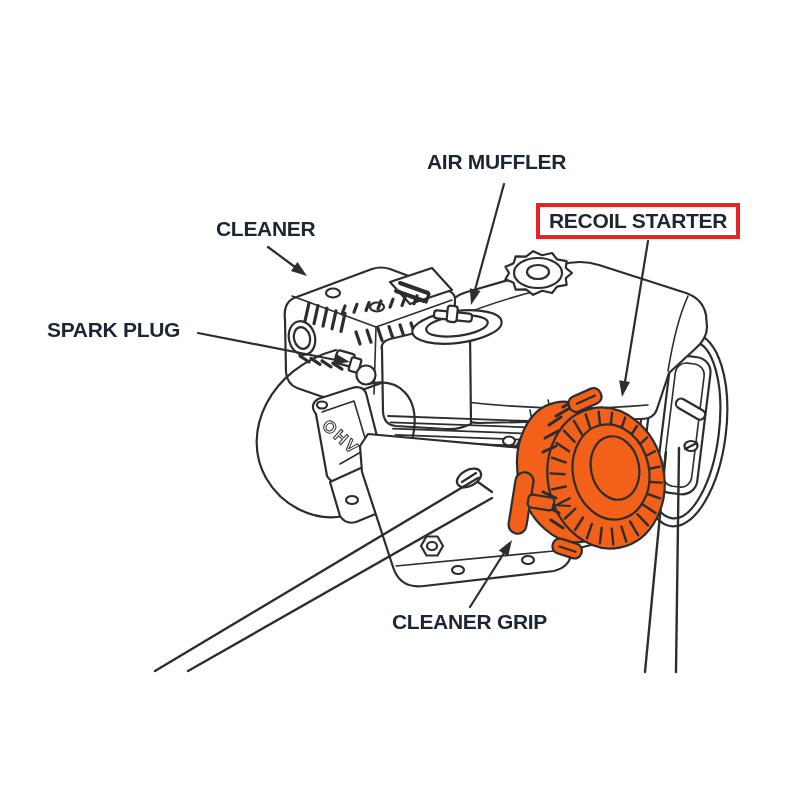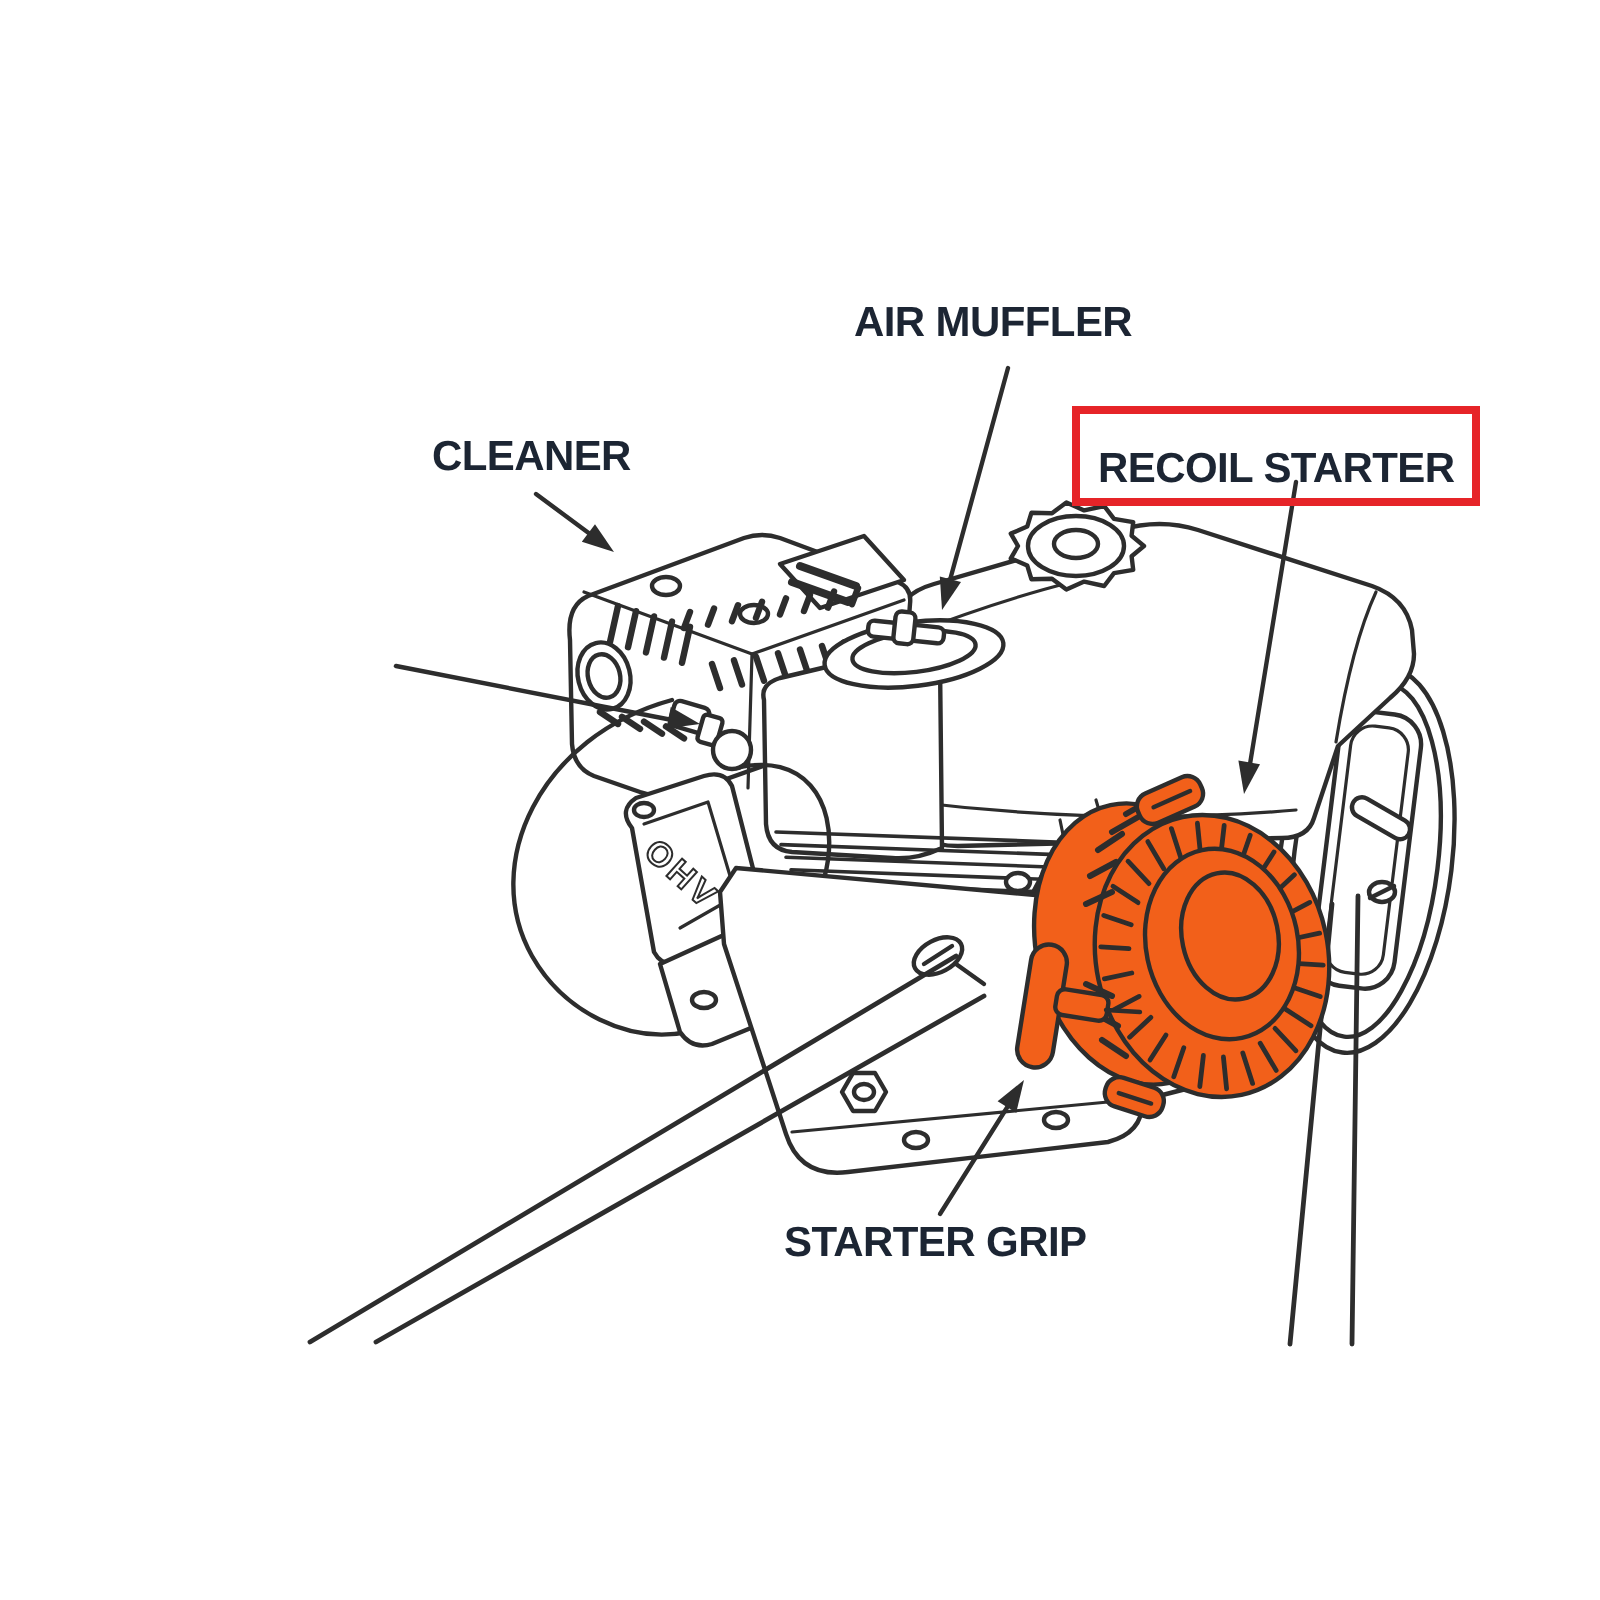--- a/index.html
+++ b/index.html
@@ -29,21 +29,21 @@
   #cylinder-fins line{stroke-width:1.8;}
   #cables line,#frame-lines line{stroke-width:2.4;}
   #leaders line{stroke-width:2.2;}
   .label{
     position:absolute;
     font-weight:bold;font-size:21px;line-height:1.1;
     letter-spacing:-0.3px;color:var(--ink);white-space:nowrap;
   }
   .highlighted-box{
     border:4px solid var(--red);
-    padding:16px 9px 3px 9px;
+    padding:2px 9px 3px 9px;
   }
   svg text{
     font-family:"Liberation Sans",sans-serif;font-weight:bold;
     fill:#ffffff;stroke:var(--line);stroke-width:1;font-size:17px;letter-spacing:2px;
   }
 </style>
 </head>
 <body>
 
 <div class="stage">
@@ -252,15 +252,16 @@
     <polygon class="hd" points="350,362 333.2,364.3 335.4,353.5"></polygon>
     <line x1="648" y1="241" x2="625" y2="382"></line>
     <polygon class="hd" points="622,397 619.2,380.3 630,382.1"></polygon>
     <line x1="470" y1="607" x2="504" y2="553"></line>
     <polygon class="hd" points="512,540 508.1,556.4 498.8,550.6"></polygon>
   </g>
 </svg>
 
   <div class="label" style="left:427px;top:150px">AIR MUFFLER</div>
   <div class="label" style="left:216px;top:217px">CLEANER</div>
+  <div class="label" style="left:47px;top:318px">SPARK PLUG</div>
   <div class="label highlighted-box" style="left:536px;top:203px">RECOIL STARTER</div>
-  <div class="label" style="left:392px;top:610px">STARTER GRIP</div>
+  <div class="label" style="left:392px;top:610px">CLEANER GRIP</div>
 </div>
 
 </body></html>

